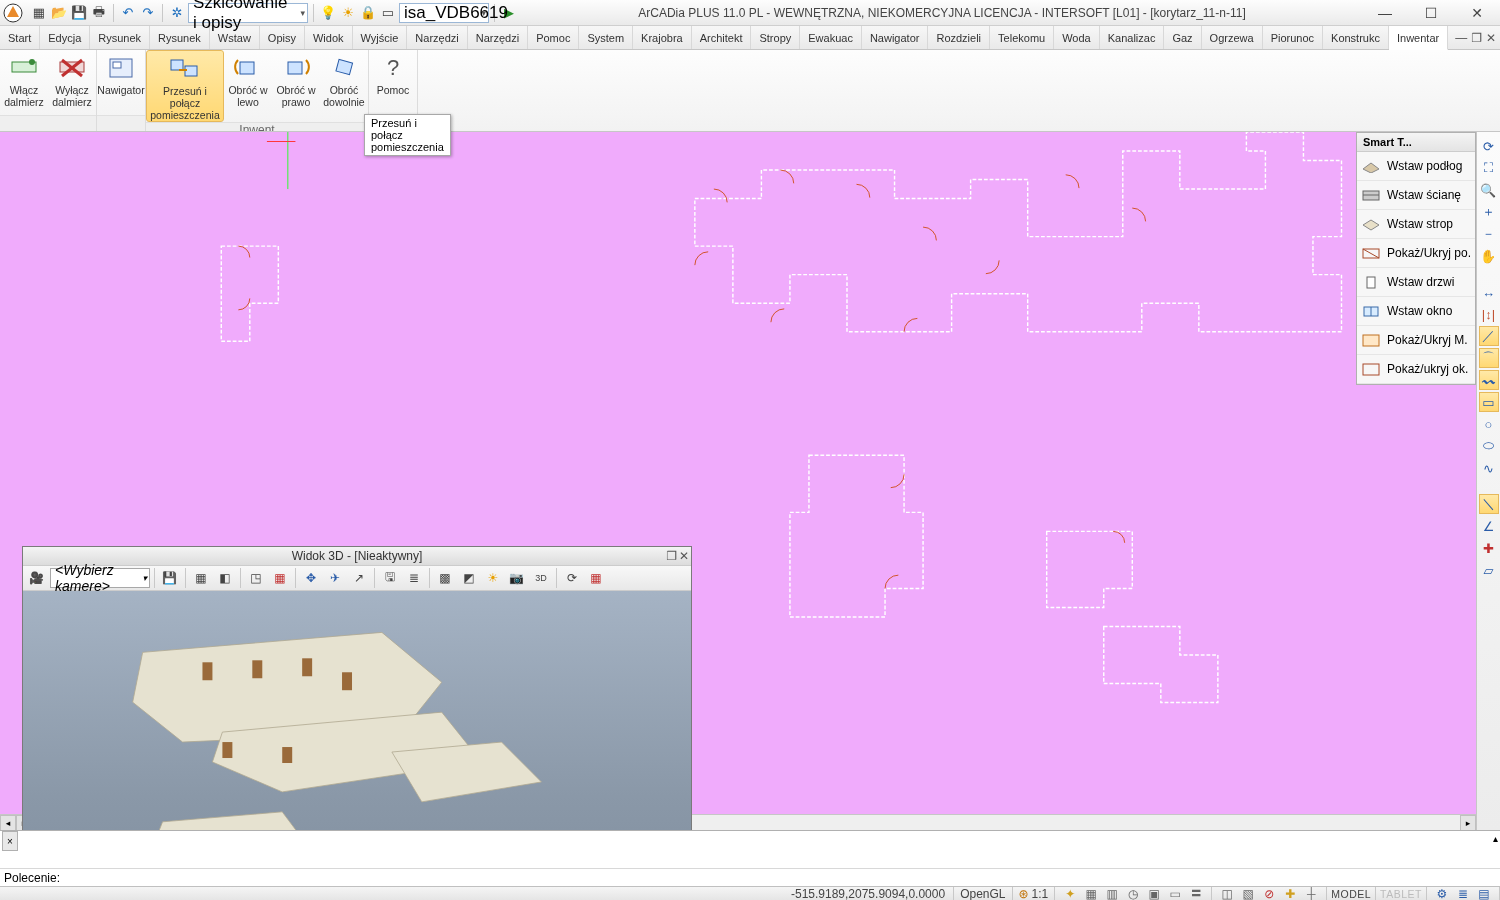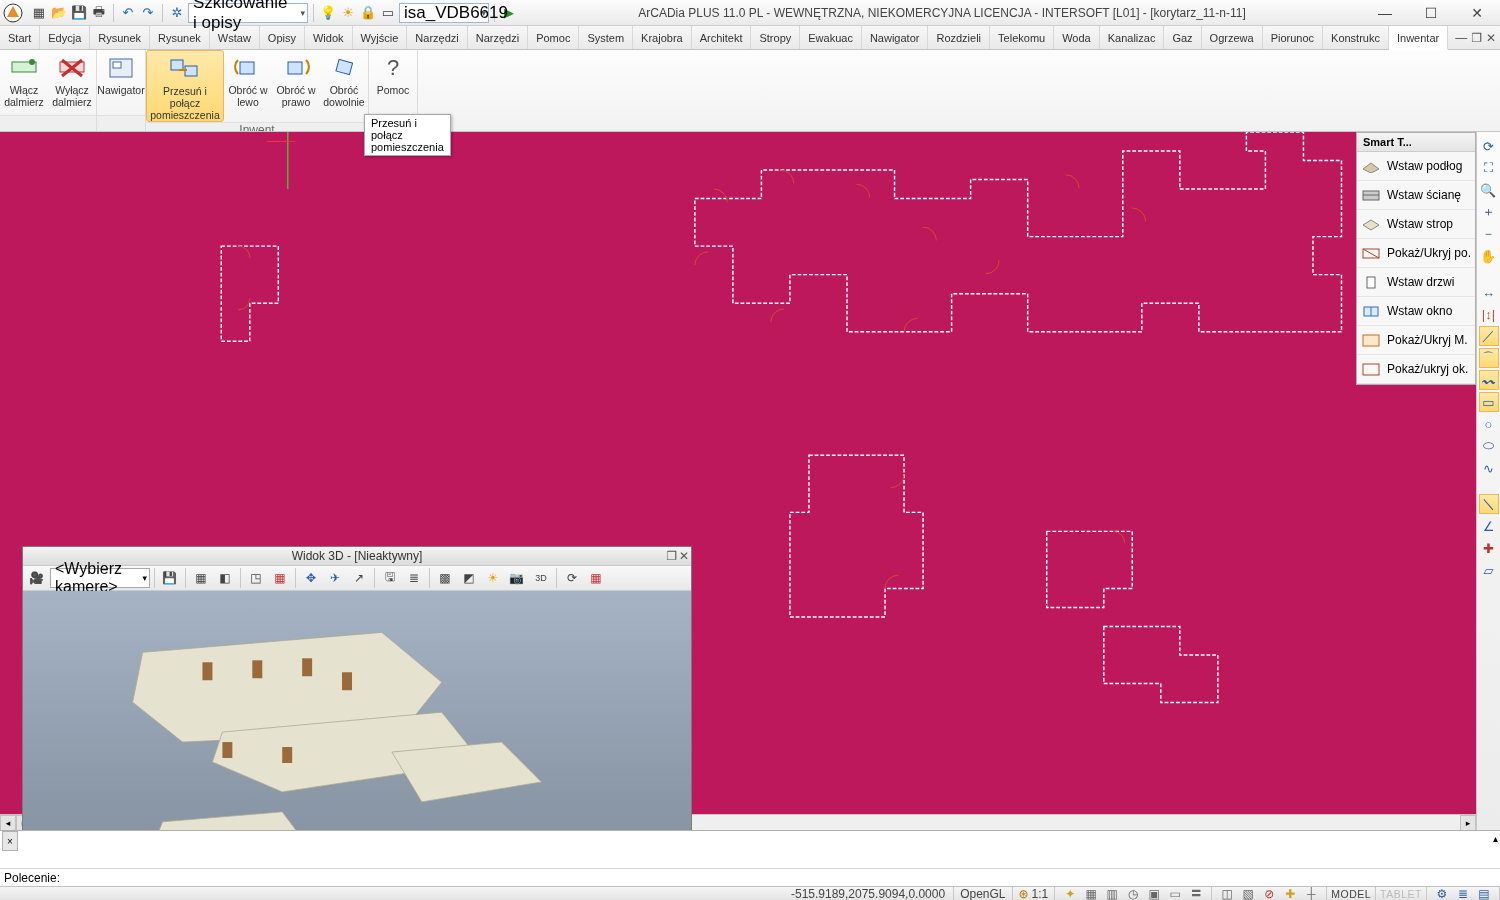--- a/index.html
+++ b/index.html
@@ -31,42 +31,42 @@
 .ribbon .group .btns { display: flex; flex: 1; }
 .ribbon .group .gname { height: 16px; font-size: 12px; color: #666; text-align: center; background: #efefef; border-top: 1px solid #e0e0e0; white-space: nowrap; overflow: hidden; padding: 0 4px; }
 .ribbon .rb { width: 48px; display: flex; flex-direction: column; align-items: center; justify-content: flex-start; padding: 4px 2px 0; gap: 2px; cursor: default; }
 .ribbon .rb.wide { width: 78px; }
 .ribbon .rb .ico { width: 32px; height: 28px; display: flex; align-items: center; justify-content: center; }
 .ribbon .rb .lbl { font-size: 10.5px; text-align: center; line-height: 12px; color: #333; }
 .ribbon .rb.active { background: linear-gradient(#ffe9a8,#ffd873); border: 1px solid #e6b95b; border-radius: 3px; }
 .tooltip { position: absolute; left: 218px; top: 64px; background: #fff; border: 1px solid #a8a8a8; padding: 2px 6px; font-size: 11px; box-shadow: 1px 1px 3px rgba(0,0,0,0.3); z-index: 50; }
 
 
-.workarea { flex: 1; position: relative; background: #be185d; overflow: hidden; padding-left: 12px; }
+.workarea { flex: 1; position: relative; background: #f0abfc; overflow: hidden; padding-left: 12px; }
 .canvas { position: absolute; inset: 0; }
 .canvas svg { width: 100%; height: 100%; }
 
 
 .smartpanel { position: absolute; right: 24px; top: 0; width: 120px; background: #f7f7f7; border: 1px solid #b0b0b0; z-index: 10; }
 .smartpanel .sphead { background: linear-gradient(#f4f4f4,#e4e4e4); padding: 3px 6px; font-weight: bold; font-size: 11px; border-bottom: 1px solid #ccc; }
 .smartpanel .spitem { display: flex; align-items: center; gap: 6px; padding: 6px 4px; border-bottom: 1px solid #e6e6e6; font-size: 11px; cursor: default; white-space: nowrap; overflow: hidden; }
 .smartpanel .spitem .spico { width: 20px; height: 16px; flex-shrink: 0; display: flex; align-items: center; justify-content: center; }
 
 
 .righttb { position: absolute; right: 0; top: 0; width: 24px; background: linear-gradient(#fbfbfb,#ececec); border-left: 1px solid #c6c6c6; display: flex; flex-direction: column; align-items: center; padding-top: 4px; gap: 2px; z-index: 11; height: 100%; }
 .righttb .rti { width: 20px; height: 20px; display: flex; align-items: center; justify-content: center; font-size: 13px; color: #2a5ca8; cursor: default; border: 1px solid transparent; }
 .righttb .rti.hot { background: linear-gradient(#ffe9a8,#ffd873); border-color: #e6b95b; }
 
 
 .view3d { position: absolute; left: 22px; top: 414px; width: 670px; height: 388px; background: #8a98a8; border: 1px solid #7a7a7a; z-index: 20; display: flex; flex-direction: column; }
 .view3d .vtitle { height: 18px; background: linear-gradient(#f4f4f4,#dcdcdc); display: flex; align-items: center; justify-content: center; font-size: 11px; color: #333; position: relative; }
 .view3d .vtitle .vbtns { position: absolute; right: 2px; display: flex; gap: 2px; font-size: 10px; color: #555; }
 .view3d .vtb { height: 26px; background: linear-gradient(#f8f8f8,#e8e8e8); border-top: 1px solid #ccc; border-bottom: 1px solid #ccc; display: flex; align-items: center; gap: 2px; padding: 0 3px; }
 .view3d .vtb .vi { width: 22px; height: 22px; display: flex; align-items: center; justify-content: center; font-size: 12px; color: #444; }
-.view3d .vtb .vcombo { height: 20px; border: 1px solid #a8a8a8; background: #fff; padding: 0 16px 0 4px; position: relative; font-size: 16px; display: flex; align-items: center; width: 100px; }
+.view3d .vtb .vcombo { height: 20px; border: 1px solid #a8a8a8; background: #fff; padding: 0 16px 0 4px; position: relative; font-size: 14px; display: flex; align-items: center; width: 100px; font-style: italic; }
 .view3d .vtb .vcombo::after { content: "▾"; position: absolute; right: 2px; font-size: 9px; }
 .view3d .vsep { width: 1px; height: 20px; background: #c8c8c8; margin: 0 2px; }
 .view3d .vcanvas { flex: 1; background: linear-gradient(#a5b3c4 0%,#8a98a8 60%,#7e8c9c 100%); position: relative; overflow: hidden; }
 
 
 .hscroll { position: absolute; left: 0; right: 24px; bottom: 0; height: 16px; background: #efefef; border-top: 1px solid #c6c6c6; display: flex; align-items: center; z-index: 9; }
 .hscroll .harrow { width: 16px; height: 16px; background: #e4e4e4; border: 1px solid #c0c0c0; display: flex; align-items: center; justify-content: center; font-size: 9px; }
 
 
 .cmdarea { height: 56px; background: #fff; border-top: 1px solid #b0b0b0; display: flex; flex-direction: column; }

